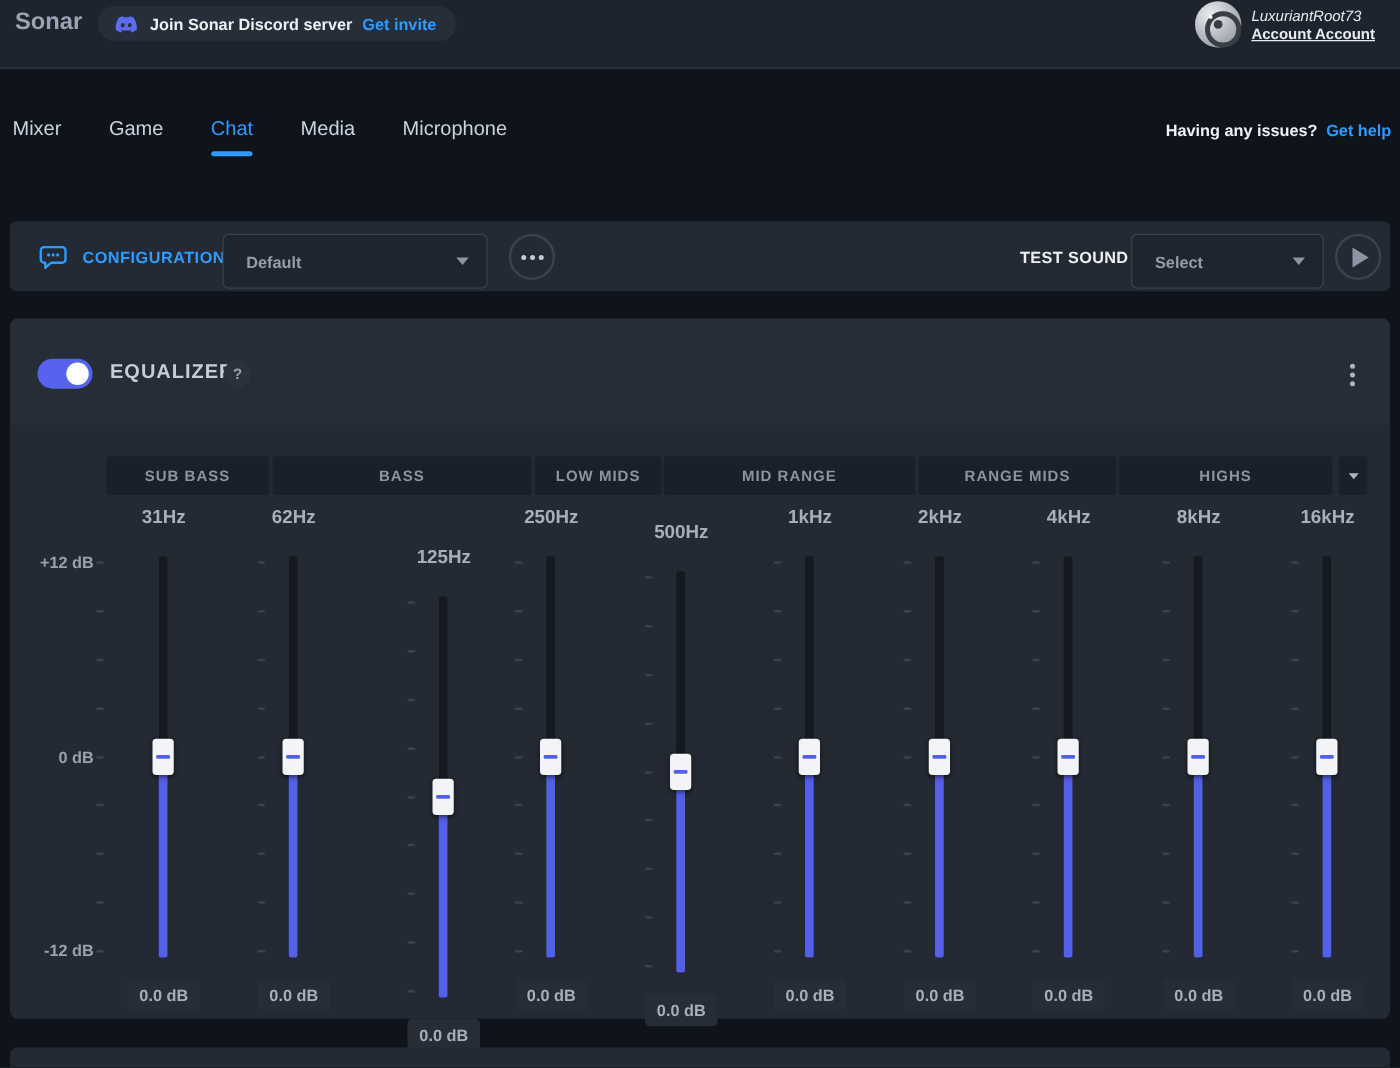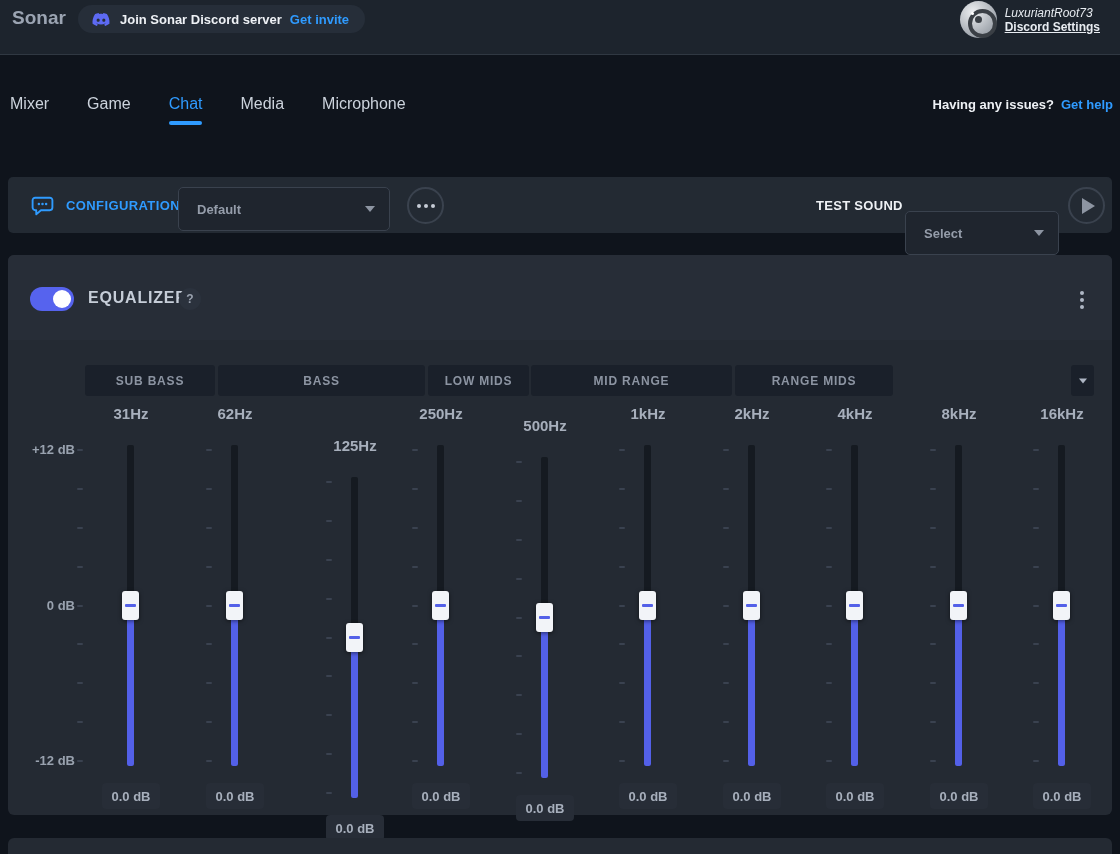--- a/index.html
+++ b/index.html
@@ -30,21 +30,21 @@
   .help-link { color:#2f9bff; cursor:pointer; }
 
   
   .config-bar { position:absolute; left:8px; top:177px; width:1104px; height:56px; background:#232a33; border-radius:5px; }
   .chat-icon { position:absolute; left:22px; top:16px; width:25px; height:25px; }
   .config-label { position:absolute; left:58px; top:21px; font-size:13px; font-weight:bold; letter-spacing:.4px; color:#2f9bff; }
   .select { position:absolute; top:10px; height:44px; background:#1f252e; border:1px solid #3a424e; border-radius:5px; display:flex; align-items:center; justify-content:space-between; padding:0 14px 0 18px; cursor:pointer; }
   .select .val { font-size:13px; font-weight:bold; color:#959daa; }
   .caret { width:0; height:0; border-left:5px solid transparent; border-right:5px solid transparent; border-top:6px solid #8d95a2; }
   .sel-config { left:170px; width:212px; }
-  .sel-test { left:897px; width:154px;margin-top:24px; }
+  .sel-test { left:897px; width:154px; }
   .circle-btn { position:absolute; top:10px; width:37px; height:37px; border-radius:50%; border:2px solid #3a424e; background:transparent; display:flex; align-items:center; justify-content:center; cursor:pointer; }
   .more-btn { left:399px; }
   .dots-h { display:flex; gap:3px; }
   .dots-h i { width:4px; height:4px; border-radius:50%; background:#c6ccd6; }
   .test-label { position:absolute; left:808px; top:21px; font-size:13px; font-weight:bold; color:#eef1f5; letter-spacing:.3px; }
   .play-btn { left:1060px; }
   .play-tri { width:0; height:0; border-top:8px solid transparent; border-bottom:8px solid transparent; border-left:13px solid #8d95a2; margin-left:4px; }
 
   
   .eq-panel { position:absolute; left:8px; top:255px; width:1104px; height:560px; background:#242a33; border-radius:6px; }
@@ -88,21 +88,21 @@
       <path fill="#5d6af3" d="M20.317 4.3698a19.7913 19.7913 0 00-4.8851-1.5152.0741.0741 0 00-.0785.0371c-.211.3753-.4447.8648-.6083 1.2495-1.8447-.2762-3.68-.2762-5.4868 0-.1636-.3933-.4058-.8742-.6177-1.2495a.077.077 0 00-.0785-.037 19.7363 19.7363 0 00-4.8852 1.515.0699.0699 0 00-.0321.0277C.5334 9.0458-.319 13.5799.0992 18.0578a.0824.0824 0 00.0312.0561c2.0528 1.5076 4.0413 2.4228 5.9929 3.0294a.0777.0777 0 00.0842-.0276c.4616-.6304.8731-1.2952 1.226-1.9942a.076.076 0 00-.0416-.1057c-.6528-.2476-1.2743-.5495-1.8722-.8923a.077.077 0 01-.0076-.1277c.1258-.0943.2517-.1923.3718-.2914a.0743.0743 0 01.0776-.0105c3.9278 1.7933 8.18 1.7933 12.0614 0a.0739.0739 0 01.0785.0095c.1202.099.246.1981.3728.2924a.077.077 0 01-.0066.1276 12.2986 12.2986 0 01-1.873.8914.0766.0766 0 00-.0407.1067c.3604.698.7719 1.3628 1.225 1.9932a.076.076 0 00.0842.0286c1.961-.6067 3.9495-1.5219 6.0023-3.0294a.077.077 0 00.0313-.0552c.5004-5.177-.8382-9.6739-3.5485-13.6604a.061.061 0 00-.0312-.0286zM8.02 15.3312c-1.1825 0-2.1569-1.0857-2.1569-2.419 0-1.3332.9555-2.4189 2.157-2.4189 1.2108 0 2.1757 1.0952 2.1568 2.419 0 1.3332-.9555 2.4189-2.1569 2.4189zm7.9748 0c-1.1825 0-2.1569-1.0857-2.1569-2.419 0-1.3332.9554-2.4189 2.1569-2.4189 1.2108 0 2.1757 1.0952 2.1568 2.419 0 1.3332-.946 2.4189-2.1568 2.4189Z"></path>
     </svg>
     <span class="lbl">Join Sonar Discord server</span>
     <span class="lnk">Get invite</span>
   </div>
 
   <div class="account">
     <div class="avatar"></div>
     <div class="account-text">
       <span class="user">LuxuriantRoot73</span>
-      <span class="settings">Discord Settings</span>
+      <span class="settings">Account Account</span>
     </div>
   </div>
 </div>
 
 <div class="tabs-row">
   <span class="tab">Mixer</span>
   <span class="tab">Game</span>
   <span class="tab active">Chat</span>
   <span class="tab">Media</span>
   <span class="tab">Microphone</span>
@@ -156,20 +156,21 @@
         <i></i>
         <i></i>
       </div>
   </div>
 
   <div class="band-group" style="left:77px;width:130px;">SUB BASS</div>
   <div class="band-group" style="left:210px;width:207px;">BASS</div>
   <div class="band-group" style="left:420px;width:101px;">LOW MIDS</div>
   <div class="band-group" style="left:523px;width:201px;">MID RANGE</div>
   <div class="band-group" style="left:727px;width:158px;">RANGE MIDS</div>
+  <div class="band-group" style="left:887px;width:171px;">HIGHS</div>
   <div class="group-expand">
       <span class="caret"></span>
     </div>
 
   <div class="scale-label" style="top:187px;">+12 dB</div>
   <div class="scale-label" style="top:343px;">0 dB</div>
   <div class="scale-label" style="top:498px;">-12 dB</div>
   <div class="scale-ticks">
       <i class="tick" style="top: 0px;"></i>
       <i class="tick" style="top: 39px;"></i>

